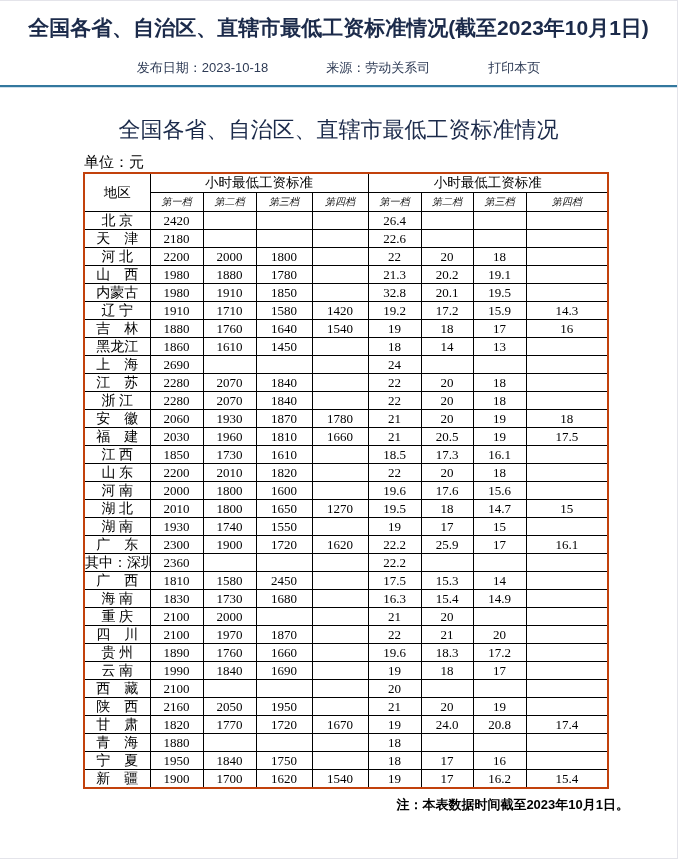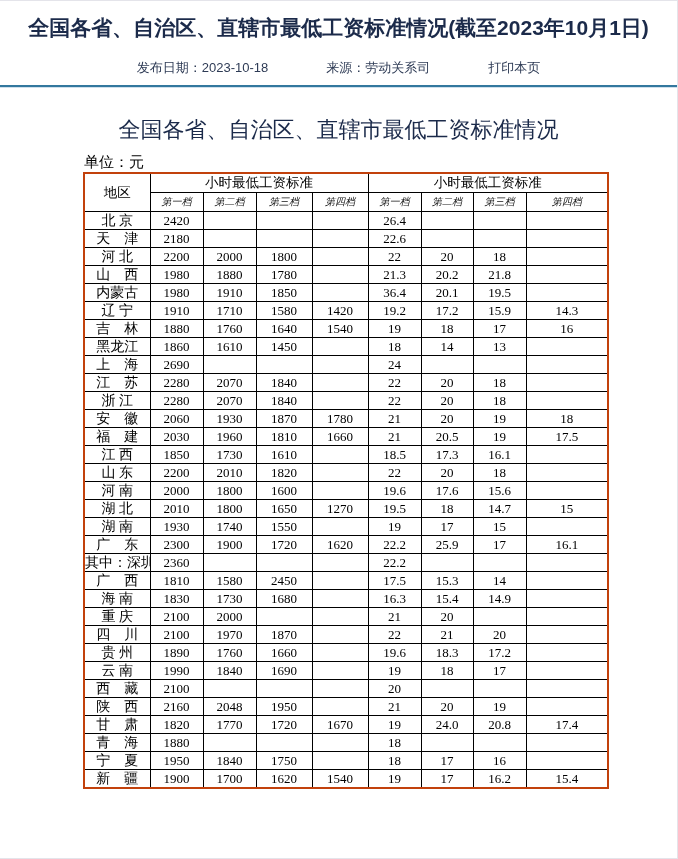--- a/index.html
+++ b/index.html
@@ -185,30 +185,30 @@
             <td class="value"></td>
           </tr>
           <tr>
             <td class="region">山　西</td>
             <td class="value">1980</td>
             <td class="value">1880</td>
             <td class="value">1780</td>
             <td class="value"></td>
             <td class="value">21.3</td>
             <td class="value">20.2</td>
-            <td class="value">21.8</td>
+            <td class="value">19.1</td>
             <td class="value"></td>
           </tr>
           <tr>
             <td class="region">内蒙古</td>
             <td class="value">1980</td>
             <td class="value">1910</td>
             <td class="value">1850</td>
             <td class="value"></td>
-            <td class="value">36.4</td>
+            <td class="value">32.8</td>
             <td class="value">20.1</td>
             <td class="value">19.5</td>
             <td class="value"></td>
           </tr>
           <tr>
             <td class="region">辽 宁</td>
             <td class="value">1910</td>
             <td class="value">1710</td>
             <td class="value">1580</td>
             <td class="value">1420</td>
@@ -444,21 +444,21 @@
             <td class="value"></td>
             <td class="value"></td>
             <td class="value">20</td>
             <td class="value"></td>
             <td class="value"></td>
             <td class="value"></td>
           </tr>
           <tr>
             <td class="region">陕　西</td>
             <td class="value">2160</td>
-            <td class="value">2048</td>
+            <td class="value">2050</td>
             <td class="value">1950</td>
             <td class="value"></td>
             <td class="value">21</td>
             <td class="value">20</td>
             <td class="value">19</td>
             <td class="value"></td>
           </tr>
           <tr>
             <td class="region">甘　肃</td>
             <td class="value">1820</td>
@@ -499,15 +499,16 @@
             <td class="value">1620</td>
             <td class="value">1540</td>
             <td class="value">19</td>
             <td class="value">17</td>
             <td class="value">16.2</td>
             <td class="value">15.4</td>
           </tr>
         </tbody>
     </table>
 
+    <div class="footnote">注：本表数据时间截至2023年10月1日。</div>
   </div>
 
 </div>
 
 </body></html>

